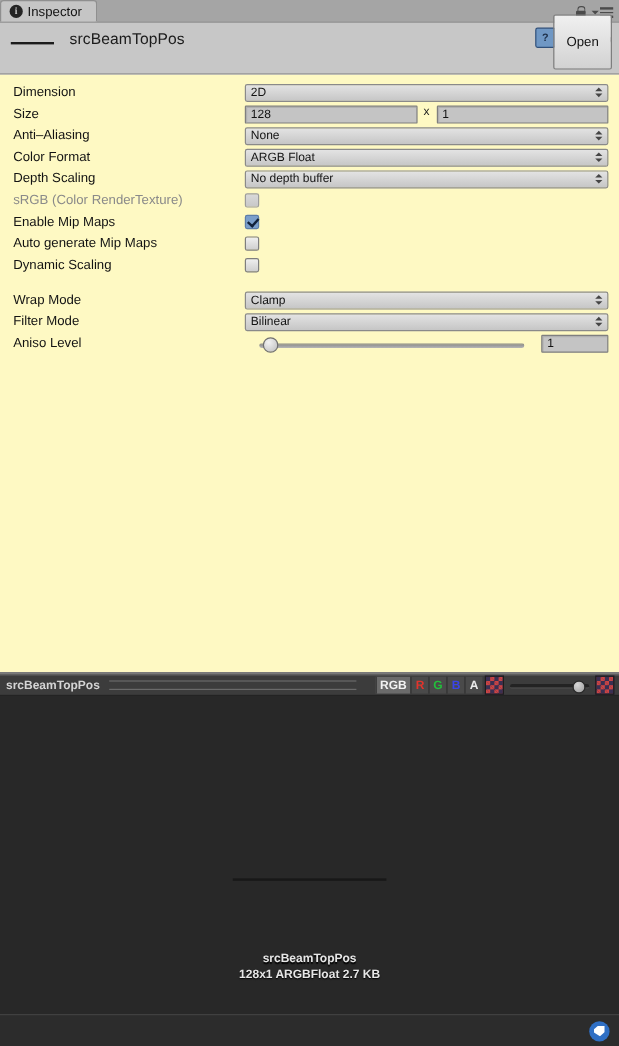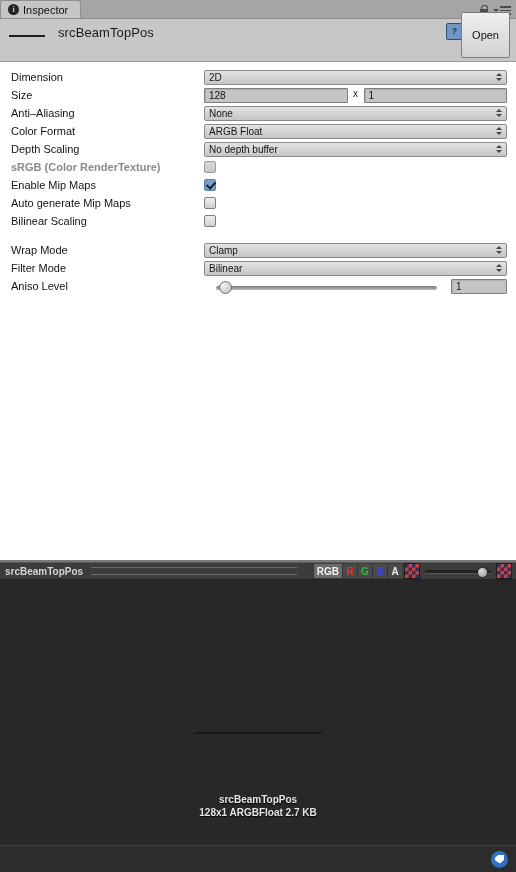--- a/index.html
+++ b/index.html
@@ -101,25 +101,25 @@
   }
   .open-btn-row{position:absolute;right:6px;bottom:3px;}
   .open-btn{
     display:inline-block;padding:16px 10px;font-size:11px;color:#121212;
     background:linear-gradient(#f0f0f0,#d2d2d2);
     border:1px solid #7e7e7e;border-radius:2px;
   }
 
   
   .props{
-    flex:1 1 auto;background:#ffffff;padding-top:6px;overflow:hidden;
+    flex:1 1 auto;background:#fef9c3;padding-top:6px;overflow:hidden;
   }
   .row{display:flex;align-items:center;height:18px;padding:0 9px 0 11px;}
   .row .label{width:193px;flex:0 0 auto;font-size:11px;color:#131313;}
-  .row .label.disabled{color:#8a8a8a;font-weight:bold;}
+  .row .label.disabled{color:#8a8a8a;}
   .row .ctl{flex:1 1 auto;display:flex;align-items:flex-start;}
   .gap{height:11px;}
 
   .dropdown{
     flex:1 1 auto;height:15px;box-sizing:border-box;
     background:linear-gradient(#e3e3e3,#c6c6c6);
     border:1px solid #8a8a8a;border-radius:2px;
     display:flex;align-items:center;padding:0 4px;
     font-size:10px;color:#131313;position:relative;
   }
@@ -375,21 +375,21 @@
     </div>
 
     <div class="row">
       <span class="label">Auto generate Mip Maps</span>
       <span class="ctl">
         <span class="check"></span>
       </span>
     </div>
 
     <div class="row">
-      <span class="label">Bilinear Scaling</span>
+      <span class="label">Dynamic Scaling</span>
       <span class="ctl">
         <span class="check"></span>
       </span>
     </div>
 
     <div class="gap"></div>
 
     <div class="row">
       <span class="label">Wrap Mode</span>
       <span class="ctl">

